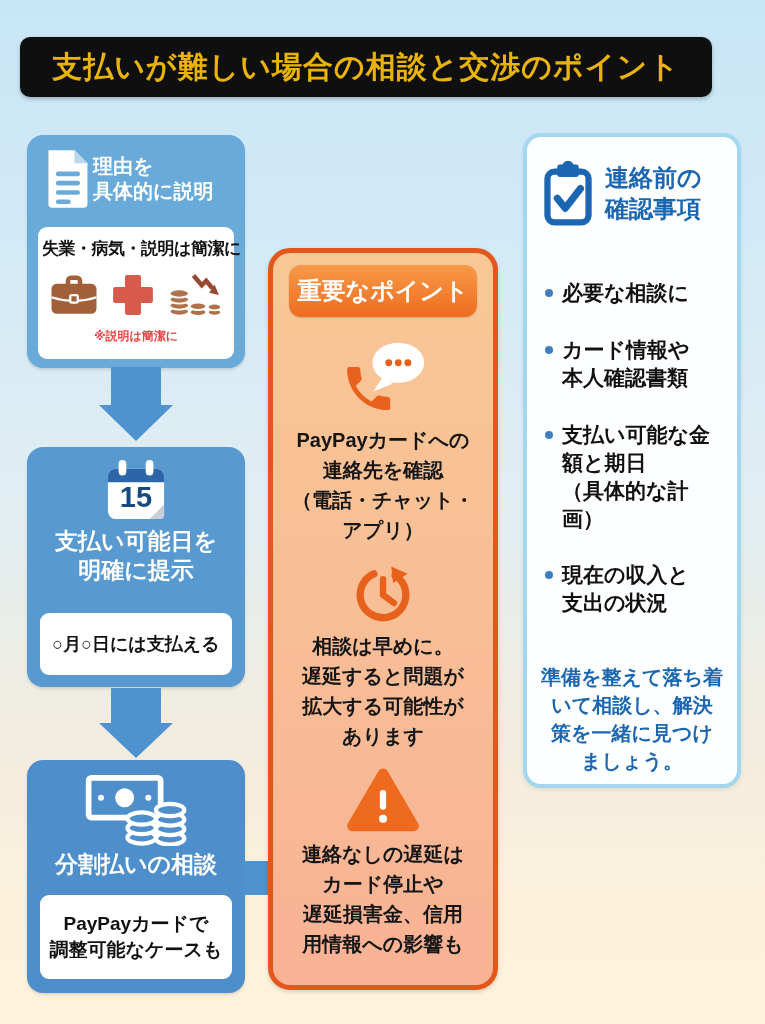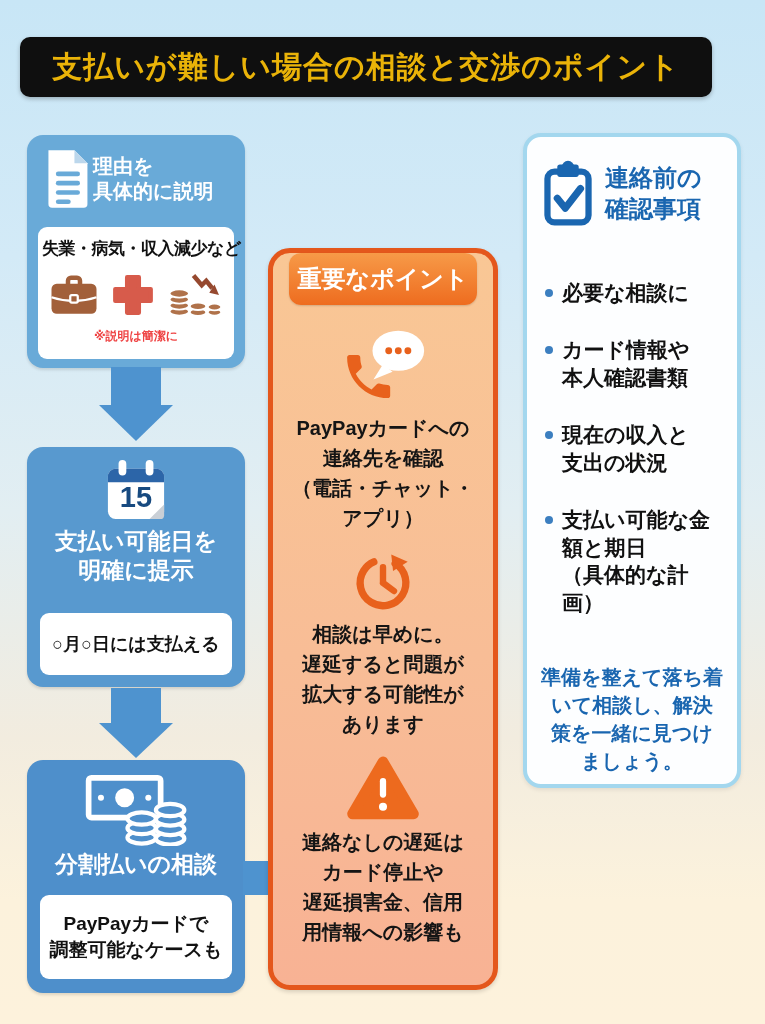--- a/index.html
+++ b/index.html
@@ -39,21 +39,21 @@
   .money-wrap{display:flex;justify-content:center;padding-top:14px;}
   .arrow-abs{position:absolute;}
   
   .orange-panel{
     position:absolute;left:268px;top:248px;width:230px;height:742px;
     border:5px solid #e4571c;border-radius:22px;
     background:linear-gradient(180deg,#f9c795 0%,#f8bd96 55%,#f8b294 100%);
     box-shadow:0 2px 4px rgba(0,0,0,.15);
   }
   .orange-badge{
-    width:188px;height:52px;margin:0 auto 0;border-radius:12px;
+    width:188px;height:52px;margin:12px auto 0;border-radius:12px;
     background:linear-gradient(180deg,#f79a48,#ee6c1f);
     display:flex;align-items:center;justify-content:center;
     color:#fff;font-size:24px;font-weight:800;white-space:nowrap;
     box-shadow:0 1px 2px rgba(0,0,0,.15);
   }
   .op-icon{display:flex;justify-content:center;}
   .op-text{font-size:20px;font-weight:800;color:#151515;text-align:center;line-height:1.5;margin:6px 4px 0;}
   
   .check-panel{
     position:absolute;left:523px;top:133px;width:218px;height:655px;
@@ -82,21 +82,21 @@
         <path d="M36 0 l14 14 h-14 z" fill="#bcd7ec"></path>
         <rect x="16" y="23" width="26" height="5" rx="2.5" fill="#69aad8"></rect>
         <rect x="16" y="33" width="26" height="5" rx="2.5" fill="#69aad8"></rect>
         <rect x="16" y="43" width="26" height="5" rx="2.5" fill="#69aad8"></rect>
         <rect x="16" y="53" width="16" height="5" rx="2.5" fill="#69aad8"></rect>
       </svg>
       <div class="step-heading ml">理由を
 具体的に説明</div>
     </div>
     <div class="subcard sub1">
-      <div class="sub1-title">失業・病気・収入減少など</div>
+      <div class="sub1-title">失業・病気・説明は簡潔に</div>
       <div class="sub1-icons">
         <svg width="48" height="44" viewBox="0 0 64 54">
           <path d="M24 13 v-5 a4 4 0 0 1 4 -4 h8 a4 4 0 0 1 4 4 v5" fill="none" stroke="#a2603a" stroke-width="6"></path>
           <rect x="2" y="12" width="60" height="40" rx="7" fill="#a2603a"></rect>
           <path d="M2 30 Q32 40 62 30" fill="none" stroke="#ffffff" stroke-width="3"></path>
           <rect x="27" y="27" width="10" height="10" rx="2" fill="#a2603a" stroke="#ffffff" stroke-width="3"></rect>
         </svg>
         <svg width="44" height="44" viewBox="0 0 52 52">
           <path d="M19 5 h14 v14 h14 v14 h-14 v14 h-14 v-14 h-14 v-14 h14 z" fill="#d75b4b" stroke="#d75b4b" stroke-width="5" stroke-linejoin="round"></path>
         </svg>
@@ -234,28 +234,28 @@
         <span class="dot"></span>
         <span class="txt ml">必要な相談に</span>
       </li>
       <li class="check-item">
         <span class="dot"></span>
         <span class="txt ml">カード情報や
 本人確認書類</span>
       </li>
       <li class="check-item">
         <span class="dot"></span>
-        <span class="txt ml">現在の収入と
-支出の状況</span>
-      </li>
-      <li class="check-item">
-        <span class="dot"></span>
         <span class="txt ml">支払い可能な金
 額と期日
 （具体的な計画）</span>
+      </li>
+      <li class="check-item">
+        <span class="dot"></span>
+        <span class="txt ml">現在の収入と
+支出の状況</span>
       </li>
     </ul>
     <div class="check-footer ml">準備を整えて落ち着
 いて相談し、解決
 策を一緒に見つけ
 ましょう。</div>
   </div>
 
 </div>
 

